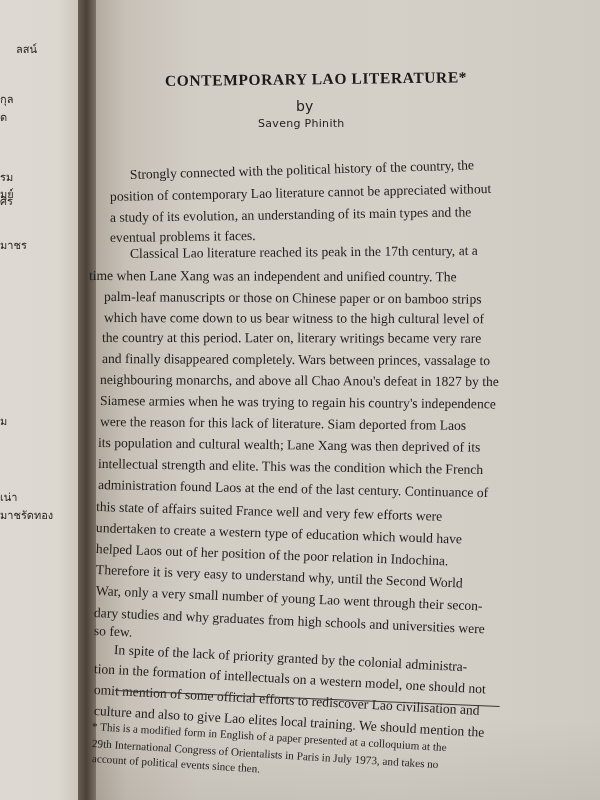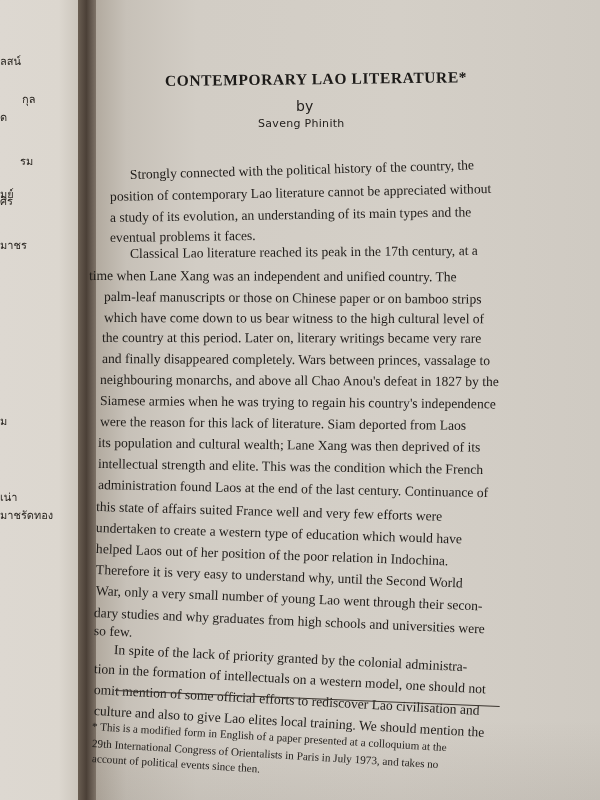--- a/index.html
+++ b/index.html
@@ -60,24 +60,24 @@
     font-family:"DejaVu Sans", sans-serif; font-style:italic; font-weight:bold;
     font-size:14px; color:#ffffff; letter-spacing:0.2px;
     text-shadow:1px 1px 1px #555, -1px 0 1px #777;
   }
 </style>
 </head>
 <body>
 
 <div class="spread">
   <div class="left-page" id="left-page">
-      <div class="left-frag" style="top: 52px;">ลสน์</div>
-      <div class="left-frag" style="top: 90px; padding-left: 22px;">กุล</div>
+      <div class="left-frag" style="top: 40px; margin-left: 16px;">ลสน์</div>
+      <div class="left-frag" style="top: 90px;">กุล</div>
       <div class="left-frag" style="top: 108px;">ด</div>
-      <div class="left-frag" style="top: 152px; margin-left: 20px;">รม</div>
+      <div class="left-frag" style="top: 168px;">รม</div>
       <div class="left-frag" style="top: 185px;">มย์</div>
       <div class="left-frag" style="top: 192px;">ศิร</div>
       <div class="left-frag" style="top: 236px;">มาชร</div>
       <div class="left-frag" style="top: 412px;">ม</div>
       <div class="left-frag" style="top: 488px;">เน่า</div>
       <div class="left-frag" style="top: 506px;">มาชรัดทอง</div>
     </div>
   <div class="gutter"></div>
 
   <div class="right-page"></div>

